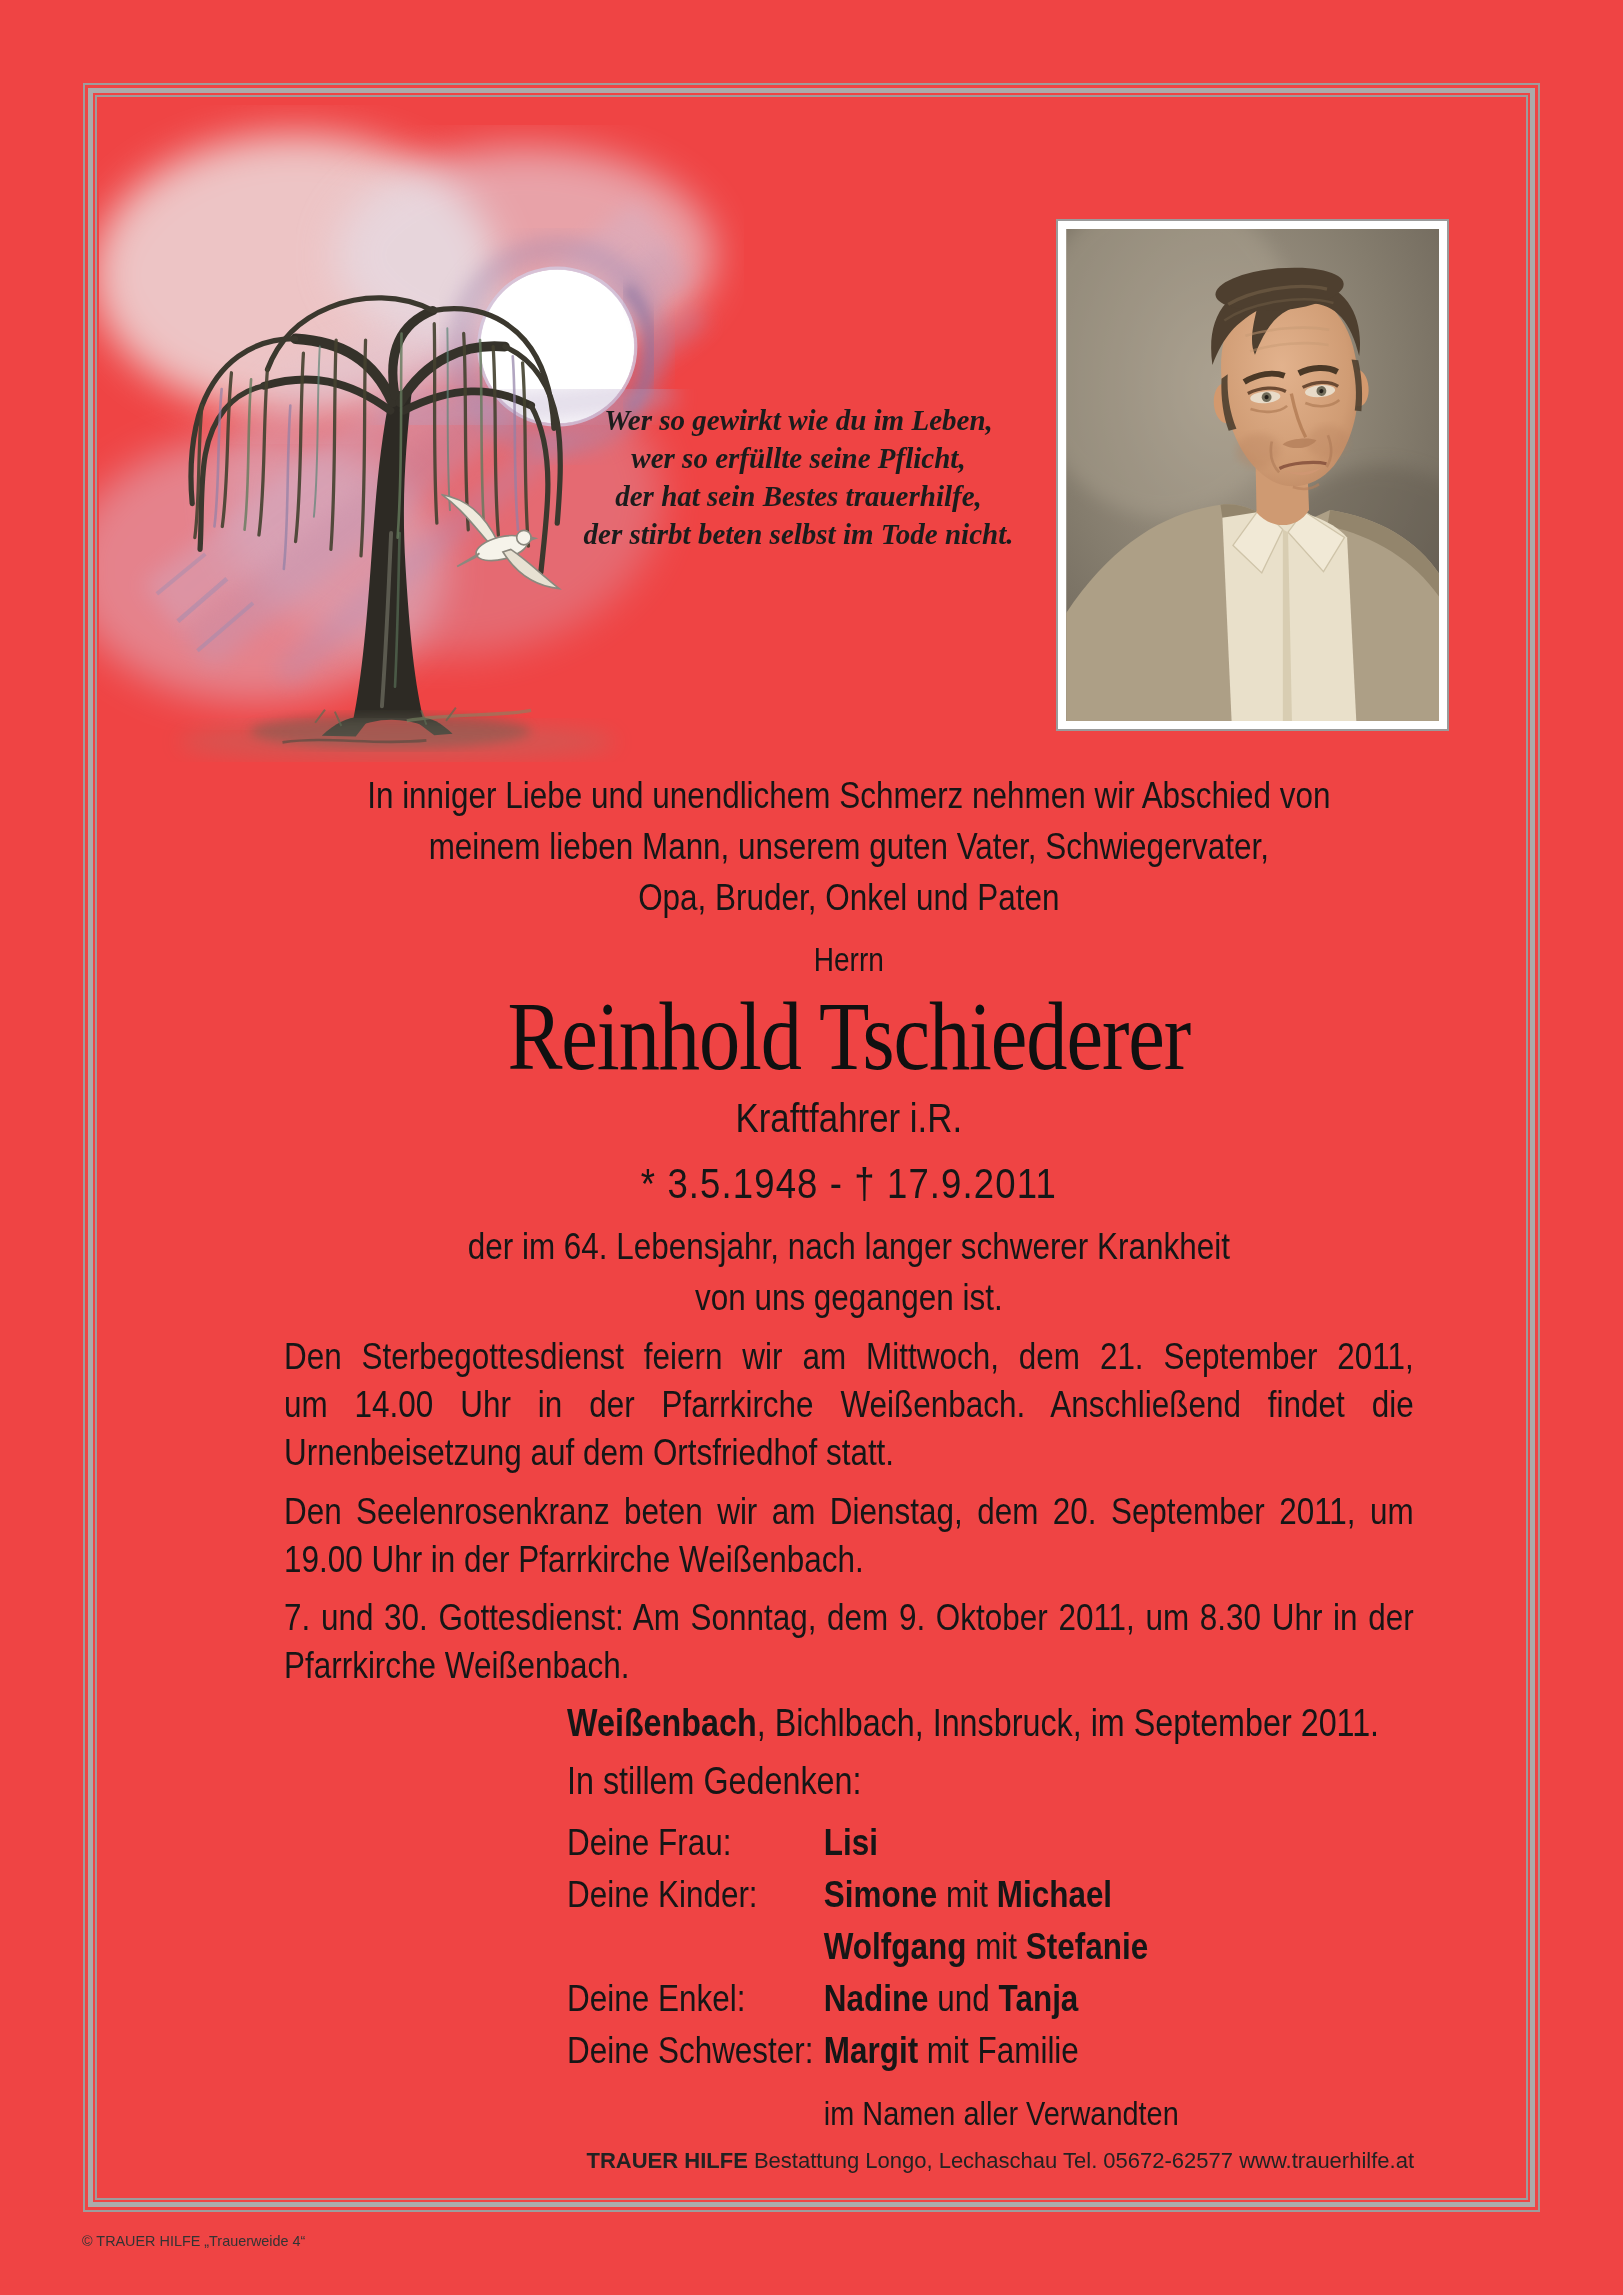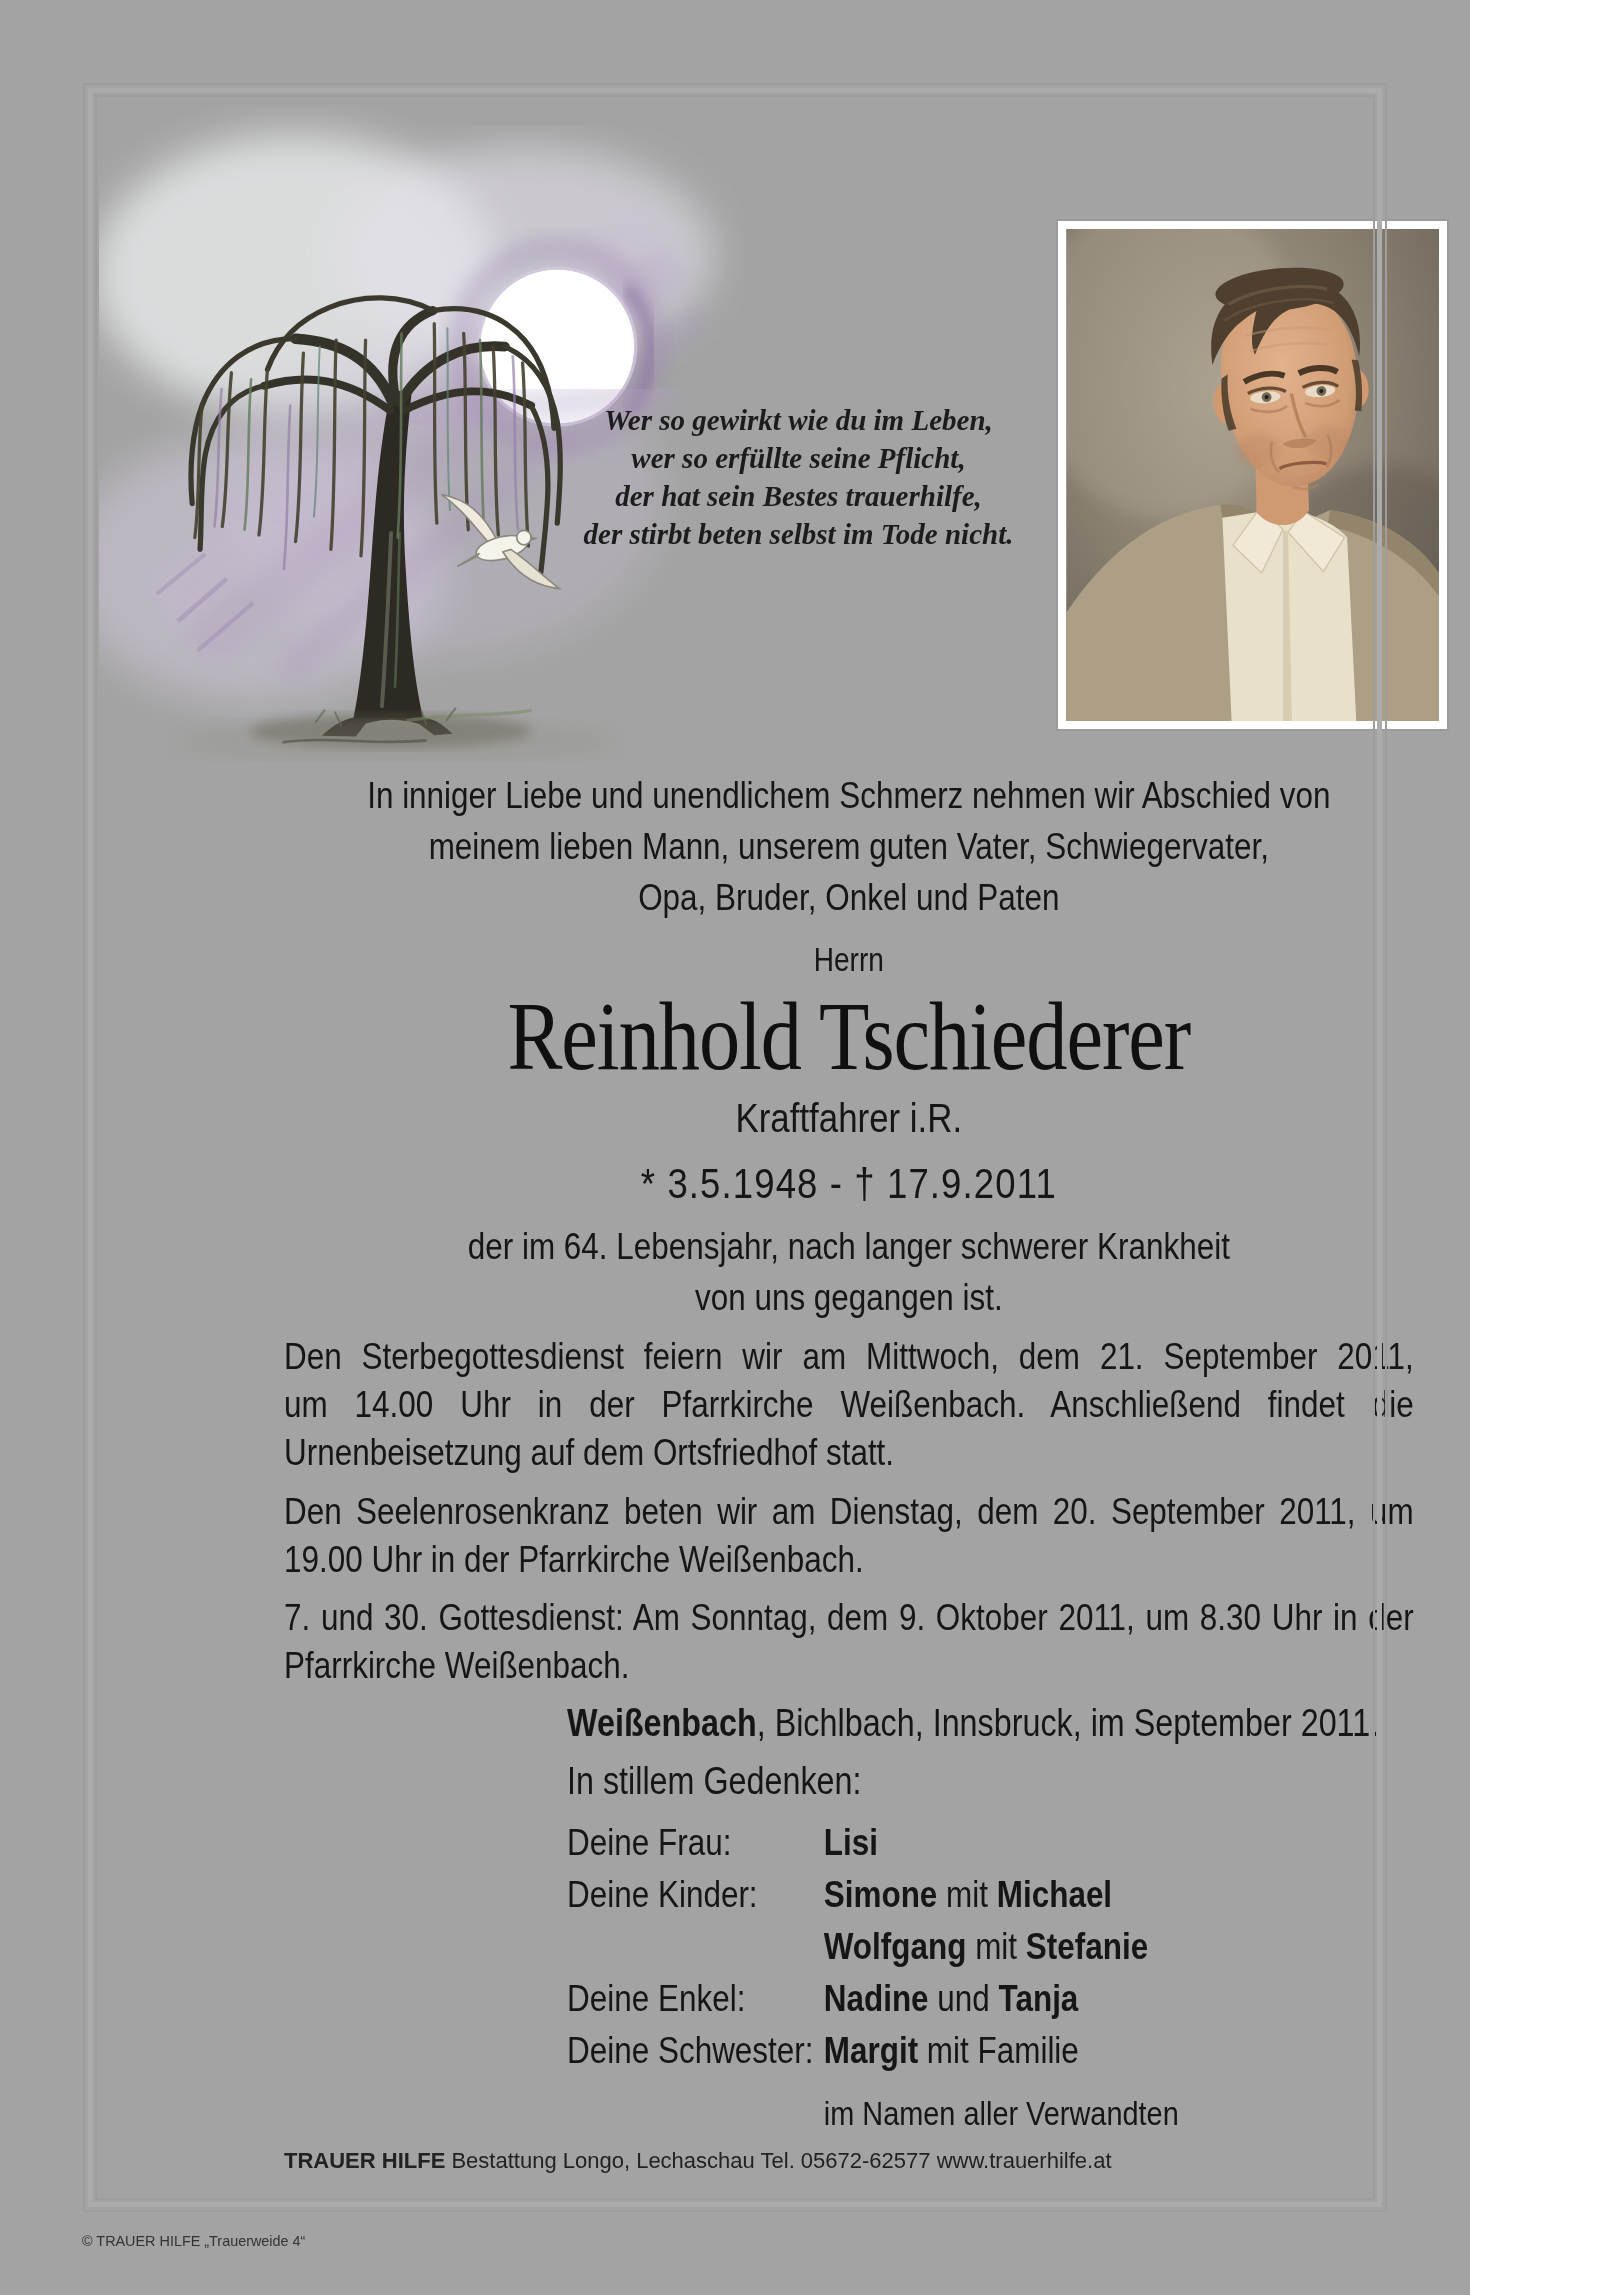--- a/index.html
+++ b/index.html
@@ -1,17 +1,17 @@
 <!DOCTYPE html>
 <html style="font-size:10.5px"><head>
 <meta charset="utf-8">
 <style>
   html,body { margin:0; padding:0; background:#ffffff; }
   .page {
-    position:relative; width:1470px; height:2295px; background:#a3a3a3;
+    position:relative; width:1623px; height:2295px; background:#ef4444;
     font-family:"Liberation Sans", sans-serif; color:#161616; overflow:hidden;
   }
   
   .frame-outer { position:absolute; left:83px; top:83px; right:83px; bottom:83px; border:2px solid #9d9d9d; }
   .frame-mid   { position:absolute; left:3.3px; top:3.3px; right:3.3px; bottom:3.3px; border:5.9px solid #ababab; }
   .frame-inner { position:absolute; left:2px; top:2px; right:2px; bottom:2px; border:2px solid #9d9d9d; }
 
   .tree-wrap { position:absolute; left:99px; top:98px; width:645px; height:664px; }
   .tree-wrap svg { width:100%; height:100%; display:block; }
 
@@ -48,21 +48,21 @@
   .city { margin-top:9.2px; font-size:38px; line-height:47px; padding-left:333px; }
   .gedenken { margin-top:11.8px; font-size:38px; line-height:47px; padding-left:333px; }
   .family { margin-top:11.8px; font-size:37px; line-height:52px; padding-left:333px; }
   .fam-row { display:flex; }
   .fam-label { width:302px; flex:0 0 302px; }
   .fam-value { flex:1; }
   .im-namen { margin-top:16.4px; font-size:34px; line-height:38px; padding-left:635px; }
   .b { font-weight:bold; }
 
   .footer-line {
-    position:absolute; left:284px; top:2148px; width:1130px; text-align:left;
+    position:absolute; left:284px; top:2148px; width:1130px; text-align:right;
     font-size:22px; line-height:26px; color:#222222;
   }
   .copyright {
     position:absolute; left:82px; top:2233px; font-size:14.4px; color:#333333;
   }
 </style>
 </head>
 <body>
 
 <div class="page">

